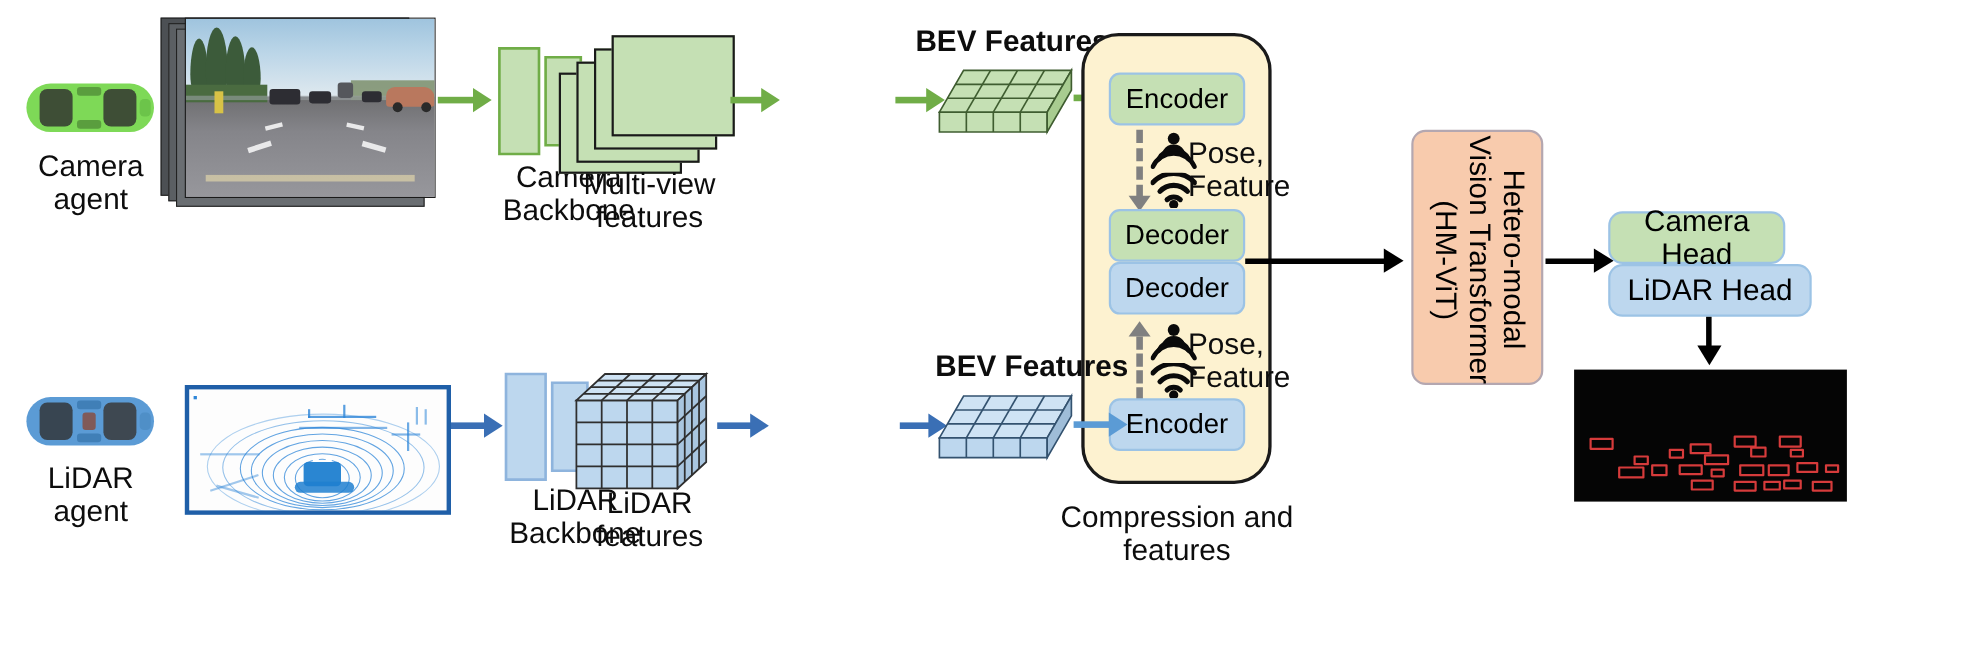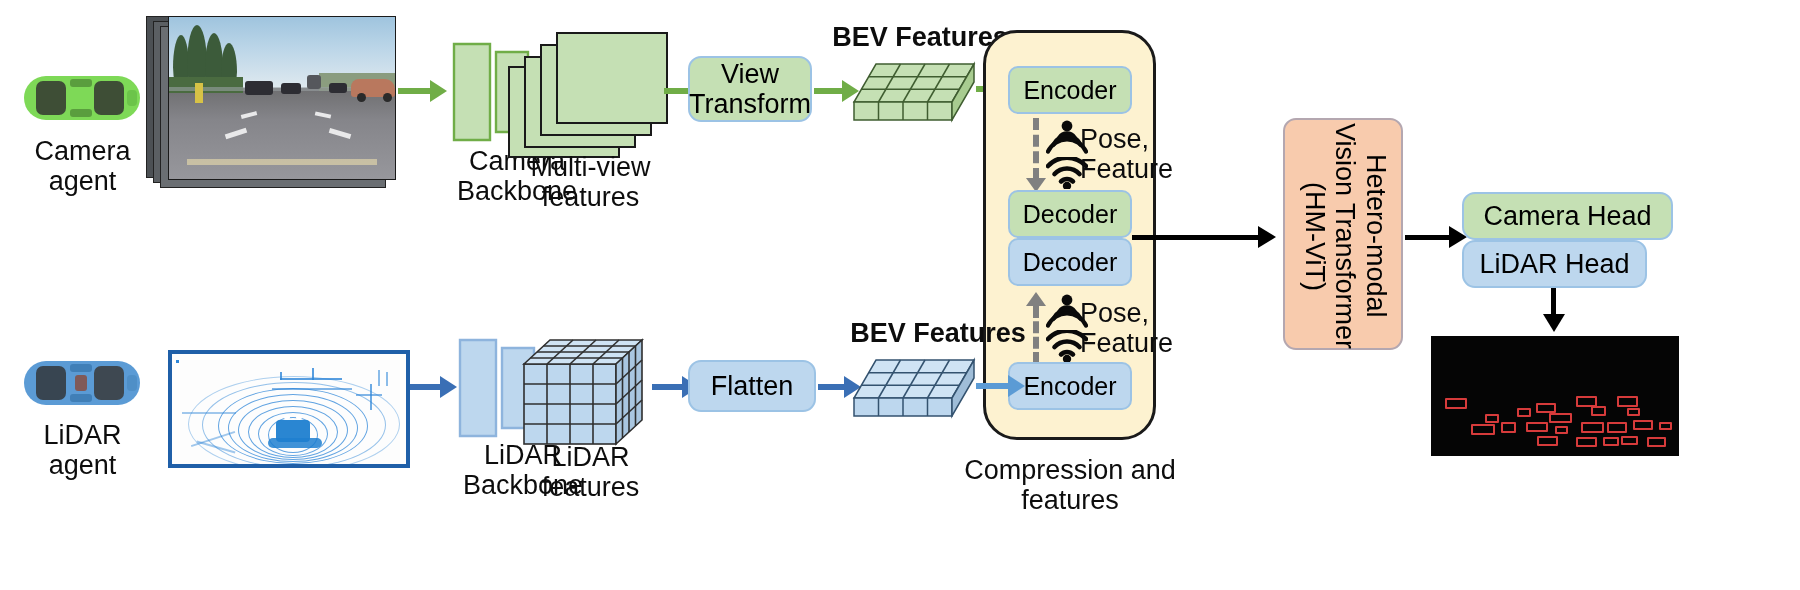--- a/index.html
+++ b/index.html
@@ -149,22 +149,20 @@
     <div class="abs" style="left:48px;top:0px;width:108px;height:88px;background:#c5e0b4;border:2.2px solid #1a1a1a;"></div>
   </div>
   <div class="lbl" style="left:498px;top:152px;width:185px;">Multi-view
 features</div>
 
   <div>
     <div class="arrow-line" style="left:664px;top:88px;width:32px;height:6px;background:#70ad47;"></div>
     <div class="arrow-head" style="left:692px;top:80px;border-top:11px solid transparent;border-bottom:11px solid transparent;border-left:17px solid #70ad47;"></div>
   </div>
 
-  <div class="rbox green" style="left:688px;top:56px;width:124px;height:66px;">View
-Transform</div>
 
   <div>
     <div class="arrow-line" style="left:814px;top:88px;width:32px;height:6px;background:#70ad47;"></div>
     <div class="arrow-head" style="left:842px;top:80px;border-top:11px solid transparent;border-bottom:11px solid transparent;border-left:17px solid #70ad47;"></div>
   </div>
 
   <div class="lbl" style="left:820px;top:22px;width:200px;font-weight:700;">BEV Features</div>
   <div class="grid3d" style="left:848px;top:58px;width:132px;height:70px;">
     <svg width="132" height="70" viewBox="0 0 132 70">
       <g stroke="#3f5d30" stroke-width="1.5">
@@ -264,21 +262,21 @@
     <span class="vert-text" style="left:0;top:0;width:120px;height:232px;display:flex;align-items:center;justify-content:center;">Hetero-modal
 Vision Transformer
 (HM-ViT)</span>
   </div>
 
   <div>
     <div class="arrow-line" style="left:1405px;top:235px;width:50px;height:5px;background:#000;"></div>
     <div class="arrow-head" style="left:1449px;top:226px;border-top:11px solid transparent;border-bottom:11px solid transparent;border-left:18px solid #000;"></div>
   </div>
 
-  <div class="rbox green" style="left:1462px;top:192px;width:211px;height:48px;">Camera Head</div>
+  <div class="rbox green" style="left:1462px;top:192px;width:161px;height:48px;">Camera Head</div>
   <div class="rbox blue" style="left:1462px;top:240px;width:185px;height:48px;">LiDAR Head</div>
 
   <div>
     <div class="arrow-line" style="left:1551px;top:288px;width:5px;height:30px;background:#000;"></div>
     <div class="arrow-head" style="left:1543px;top:314px;border-left:11px solid transparent;border-right:11px solid transparent;border-top:18px solid #000;"></div>
   </div>
 
   <div class="detpanel" style="left:1431px;top:336px;width:248px;height:120px;">
     <div class="detbox" style="left:14px;top:62px;width:22px;height:11px;"></div>
     <div class="detbox" style="left:40px;top:88px;width:24px;height:11px;"></div>
@@ -401,21 +399,20 @@
     </svg>
   </div>
   <div class="lbl" style="left:508px;top:442px;width:165px;">LiDAR
 features</div>
 
   <div>
     <div class="arrow-line" style="left:652px;top:384px;width:34px;height:6px;background:#3a6fb5;"></div>
     <div class="arrow-head" style="left:682px;top:376px;border-top:11px solid transparent;border-bottom:11px solid transparent;border-left:17px solid #3a6fb5;"></div>
   </div>
 
-  <div class="rbox blue" style="left:688px;top:360px;width:128px;height:52px;">Flatten</div>
 
   <div>
     <div class="arrow-line" style="left:818px;top:384px;width:30px;height:6px;background:#3a6fb5;"></div>
     <div class="arrow-head" style="left:844px;top:376px;border-top:11px solid transparent;border-bottom:11px solid transparent;border-left:17px solid #3a6fb5;"></div>
   </div>
 
   <div class="lbl" style="left:838px;top:318px;width:200px;font-weight:700;">BEV Features</div>
   <div class="grid3d" style="left:848px;top:354px;width:132px;height:70px;">
     <svg width="132" height="70" viewBox="0 0 132 70">
       <g stroke="#33526f" stroke-width="1.5">

